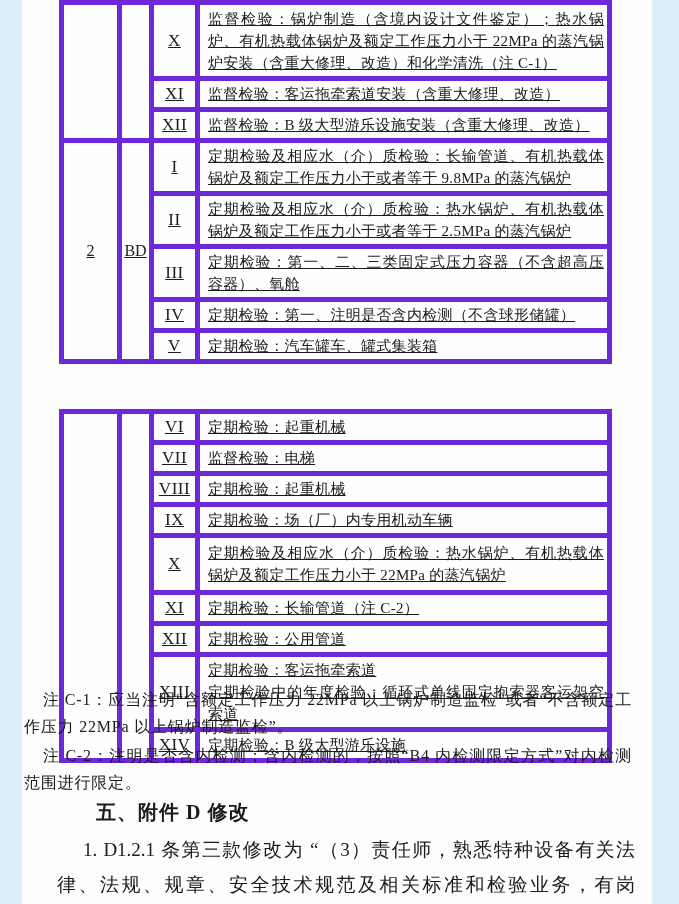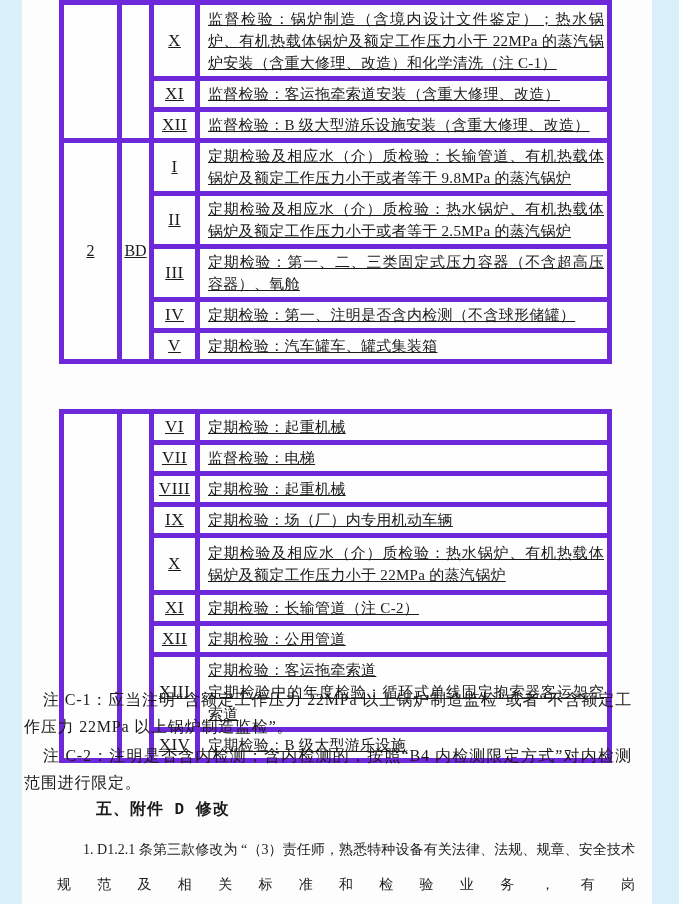--- a/index.html
+++ b/index.html
@@ -35,25 +35,25 @@
   td.empty{background:transparent;}
 
   .notes{
     position:absolute;left:24px;top:686px;width:608px;
     font-size:16px;line-height:27px;text-align:justify;letter-spacing:0.8px;
   }
   .notes p{margin:0 0 2px 0;text-indent:19px;}
 
   .sec-heading{
     position:absolute;left:96px;top:799px;
-    font-size:16px;font-weight:bold;letter-spacing:1px;font-family:Liberation Mono, monospace;
+    font-size:20px;font-weight:bold;letter-spacing:1px;
   }
   .sec-para{
     position:absolute;left:57px;top:832px;width:578px;
-    font-size:14px;line-height:35px;text-indent:26px;
+    font-size:19px;line-height:35px;text-indent:26px;
     text-align:justify;text-align-last:justify;
   }
 </style>
 </head>
 <body>
 
 <div class="strip strip-left"></div>
 <div class="strip strip-right"></div>
 
 <table id="t1" class="doc">

